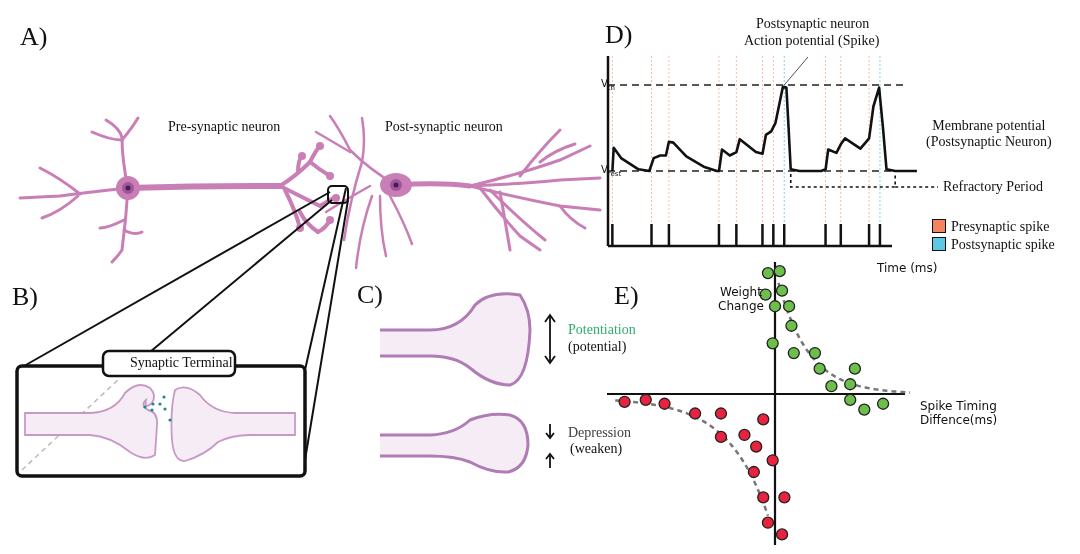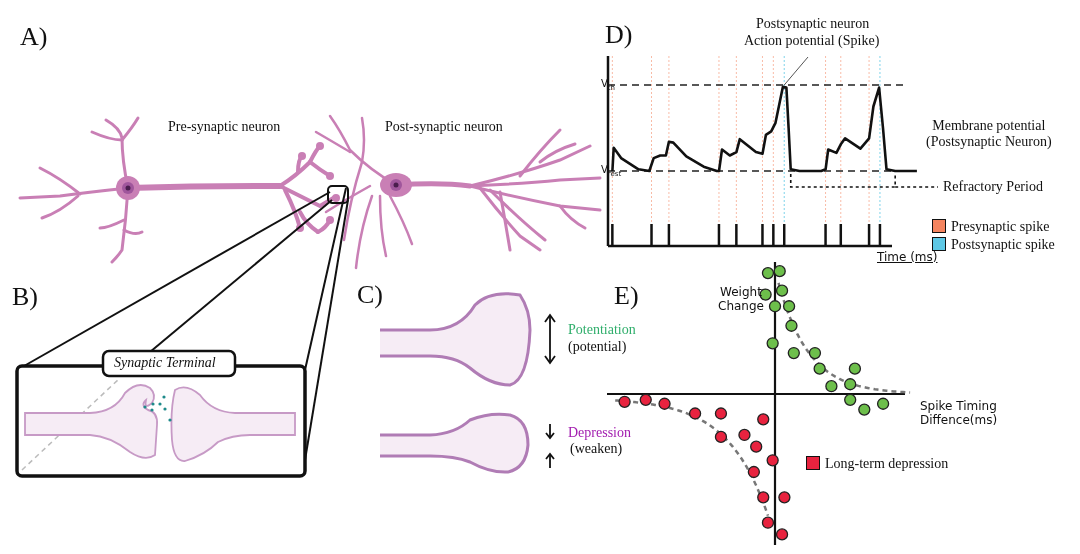--- a/index.html
+++ b/index.html
@@ -121,25 +121,25 @@
     <line x1="550" y1="424" x2="550" y2="438"></line>
       <polyline points="546,433 550,438 554,433"></polyline>
     <line x1="550" y1="454" x2="550" y2="468"></line>
       <polyline points="546,459 550,454 554,459"></polyline>
   </g>
 </svg>
 
 <div class="lbl serif14" style="left:168px;top:119px;">Pre-synaptic neuron</div>
 <div class="lbl serif14" style="left:385px;top:119px;">Post-synaptic neuron</div>
 
-<div class="lbl serif14" style="left:114px;top:355px;font-style:italic;">Synaptic Terminal</div>
+<div class="lbl serif14" style="left:130px;top:355px;">Synaptic Terminal</div>
 
 <div class="lbl serif14" style="left:568px;top:322px;color:#2fae6b;">Potentiation</div>
 <div class="lbl serif14" style="left:568px;top:339px;">(potential)</div>
-<div class="lbl serif14" style="left:568px;top:425px;color:#a21caf;">Depression</div>
+<div class="lbl serif14" style="left:568px;top:425px;color:#404040;">Depression</div>
 <div class="lbl serif14" style="left:570px;top:441px;">(weaken)</div>
 
 <svg id="chart-d" width="1080" height="554" viewBox="0 0 1080 554">
     <line x1="612.3511428571428" x2="612.3511428571428" y1="56" y2="246" stroke="#f4845f" stroke-width="1" stroke-dasharray="2,2" opacity="0.55"></line>
     <line x1="651.5114285714286" x2="651.5114285714286" y1="56" y2="246" stroke="#f4845f" stroke-width="1" stroke-dasharray="2,2" opacity="0.55"></line>
     <line x1="668.916" x2="668.916" y1="56" y2="246" stroke="#f4845f" stroke-width="1" stroke-dasharray="2,2" opacity="0.55"></line>
     <line x1="718.9541428571429" x2="718.9541428571429" y1="56" y2="246" stroke="#f4845f" stroke-width="1" stroke-dasharray="2,2" opacity="0.55"></line>
     <line x1="736.3587142857143" x2="736.3587142857143" y1="56" y2="246" stroke="#f4845f" stroke-width="1" stroke-dasharray="2,2" opacity="0.55"></line>
     <line x1="762.4655714285714" x2="762.4655714285714" y1="56" y2="246" stroke="#f4845f" stroke-width="1" stroke-dasharray="2,2" opacity="0.55"></line>
     <line x1="773.3434285714286" x2="773.3434285714286" y1="56" y2="246" stroke="#f4845f" stroke-width="1" stroke-dasharray="2,2" opacity="0.55"></line>
@@ -171,21 +171,21 @@
   </svg>
 <div class="lbl serif14" style="left:756px;top:16px;">Postsynaptic neuron</div>
 <div class="lbl serif14" style="left:744px;top:33px;">Action potential (Spike)</div>
 <div class="lbl sans12" style="left:589px;top:78px;font-size:10px;"><span>V</span><sub style="font-size:7px;">th</sub></div>
 <div class="lbl sans12" style="left:589px;top:164px;font-size:10px;"><span>V</span><sub style="font-size:7px;">rest</sub></div>
 <div class="lbl serif14" style="left:926px;top:118px;text-align:center;">
   <div>Membrane potential</div>
     <div>(Postsynaptic Neuron)</div>
 </div>
 <div class="lbl serif14" style="left:943px;top:179px;">Refractory Period</div>
-<div class="lbl sans12" style="left:865px;top:250px;text-decoration:underline;">Time (ms)</div>
+<div class="lbl sans12" style="left:865px;top:261px;">Time (ms)</div>
 <div class="lbl serif14" style="left:932px;top:218px;line-height:18px;">
   <div><span class="legend-sw" style="background:#f4845f;"></span><span>Presynaptic spike</span></div>
   <div><span class="legend-sw" style="background:#5ec8e5;"></span><span>Postsynaptic spike</span></div>
 </div>
 
 <svg id="chart-e" width="1080" height="554" viewBox="0 0 1080 554">
     <line x1="607" x2="905" y1="394" y2="394" stroke="#111" stroke-width="2.2"></line>
     <line x1="775" x2="775" y1="262" y2="545" stroke="#111" stroke-width="2.2"></line>
     <path d="M778.5 282.8 L780.9 291.0 L783.2 298.7 L785.6 305.7 L787.9 312.3 L790.3 318.3 L792.6 323.9 L795.0 329.1 L797.3 333.9 L799.7 338.4 L802.0 342.5 L804.4 346.3 L806.7 349.8 L809.1 353.1 L811.4 356.1 L813.8 358.9 L816.1 361.5 L818.5 363.9 L820.8 366.2 L823.2 368.2 L825.5 370.1 L827.9 371.9 L830.2 373.5 L832.6 375.0 L834.9 376.4 L837.3 377.7 L839.6 379.0 L842.0 380.1 L844.3 381.1 L846.7 382.1 L849.0 382.9 L851.4 383.8 L853.7 384.5 L856.1 385.2 L858.4 385.9 L860.8 386.5 L863.1 387.0 L865.5 387.5 L867.8 388.0 L870.2 388.5 L872.5 388.9 L874.9 389.3 L877.2 389.6 L879.6 389.9 L881.9 390.2 L884.3 390.5 L886.6 390.8 L889.0 391.0 L891.3 391.2 L893.7 391.4 L896.0 391.6 L898.4 391.8 L900.7 392.0 L903.1 392.1 L905.4 392.3 L907.8 392.4 L910.1 392.5" fill="none" stroke="#777" stroke-width="2.5" stroke-dasharray="5,4"></path>
     <path d="M615.2 400.5 L617.5 400.6 L619.9 400.8 L622.3 401.0 L624.6 401.2 L626.9 401.4 L629.3 401.6 L631.6 401.8 L634.0 402.0 L636.3 402.3 L638.7 402.5 L641.0 402.8 L643.4 403.1 L645.7 403.4 L648.1 403.8 L650.4 404.1 L652.8 404.5 L655.1 404.9 L657.5 405.3 L659.8 405.8 L662.2 406.2 L664.5 406.7 L666.9 407.3 L669.2 407.8 L671.6 408.5 L673.9 409.1 L676.3 409.8 L678.6 410.5 L681.0 411.3 L683.3 412.1 L685.7 412.9 L688.0 413.8 L690.4 414.8 L692.7 415.8 L695.1 416.9 L697.4 418.1 L699.8 419.3 L702.1 420.6 L704.5 421.9 L706.8 423.4 L709.2 424.9 L711.5 426.6 L713.9 428.3 L716.2 430.2 L718.6 432.1 L720.9 434.2 L723.3 436.4 L725.6 438.7 L728.0 441.2 L730.3 443.8 L732.7 446.6 L735.0 449.6 L737.4 452.7 L739.7 456.0 L742.1 459.5 L744.4 463.3 L746.8 467.2 L749.1 471.4 L751.5 475.9 L753.8 480.6 L756.2 485.6 L758.5 490.9 L760.9 496.5 L763.2 502.5 L765.6 508.9 L767.9 515.6" fill="none" stroke="#777" stroke-width="2.5" stroke-dasharray="5,4"></path>
@@ -224,14 +224,13 @@
   </svg>
 <div class="lbl sans12" style="left:706px;top:285px;text-align:center;">
   <div>Weight</div>
     <div>Change</div>
 </div>
 <div class="lbl sans12" style="left:908px;top:399px;">
   <div>Spike Timing</div>
     <div>Diffence(ms)</div>
 </div>
 <div class="lbl serif14" style="left:806px;top:452px;line-height:23px;">
-  <div><span class="legend-sw" style="background:#e8233f;"></span><span>Long-term depression</span></div>
 </div>
 
 </body></html>

